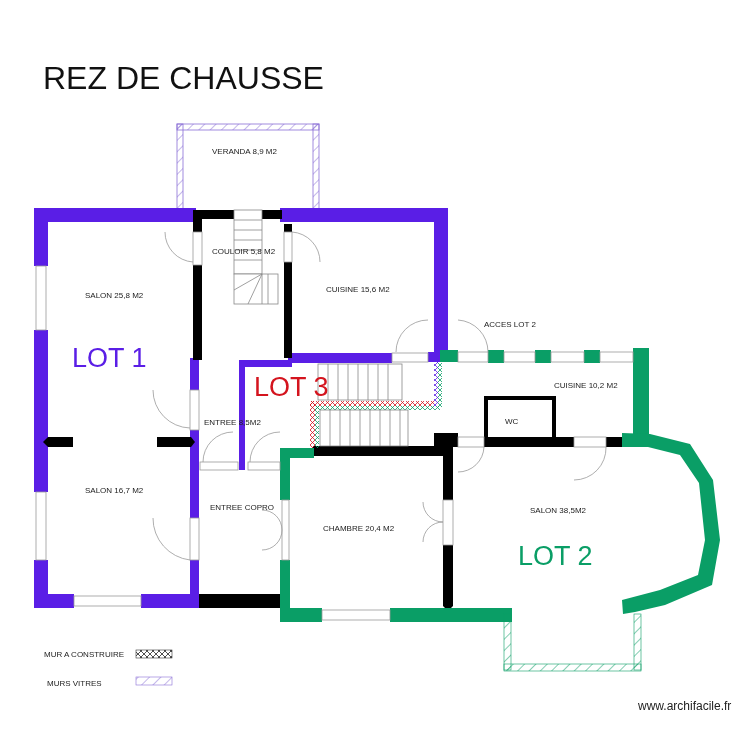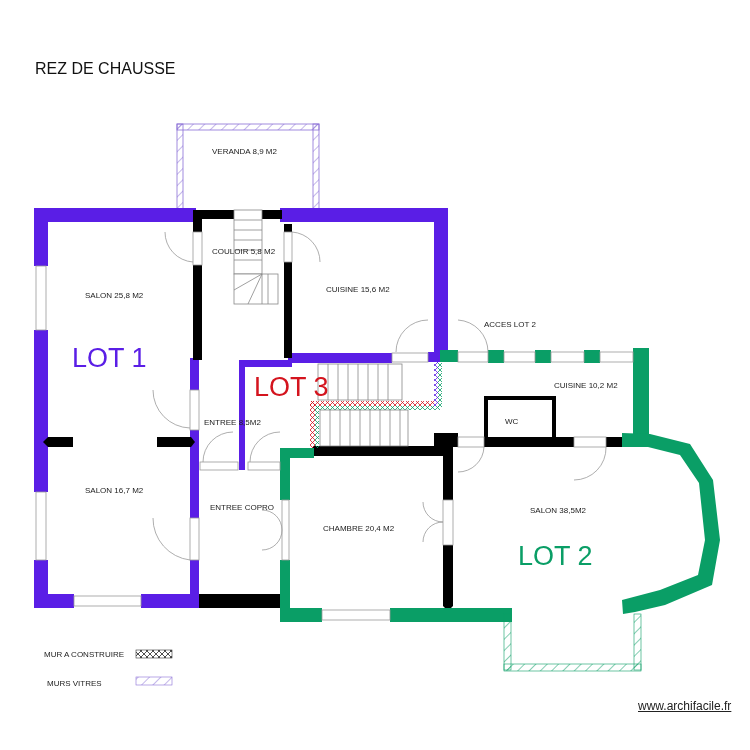--- a/index.html
+++ b/index.html
@@ -1,22 +1,22 @@
 <!DOCTYPE html>
 <html><head>
 <meta charset="utf-8">
 <style>
   html, body { margin:0; padding:0; background:#ffffff; }
   body { width:750px; height:750px; position:relative; overflow:hidden; font-family:"Liberation Sans", sans-serif; }
-  .title { position:absolute; left:35px; top:60px; font-size:16px; color:#111; }
+  .title { position:absolute; left:43px; top:60px; font-size:32px; color:#111; }
   svg { position:absolute; left:0; top:0; }
   .lbl { font-family:"Liberation Sans", sans-serif; font-size:8px; fill:#222; }
   .lot { font-family:"Liberation Sans", sans-serif; font-size:27px; }
   .legend-lbl { font-family:"Liberation Sans", sans-serif; font-size:8px; fill:#222; }
-  .watermark { position:absolute; left:638px; top:699px; font-size:12px; color:#222;text-decoration:underline; }
+  .watermark { position:absolute; left:638px; top:699px; font-size:12px; color:#222; }
 </style>
 </head>
 <body>
 
 <div class="title">REZ DE CHAUSSE</div>
 
 <svg width="750" height="750" viewBox="0 0 750 750">
   <defs>
     <pattern id="hatchPurple" width="8" height="8" patternUnits="userSpaceOnUse" patternTransform="rotate(45)">
       <line x1="0" y1="0" x2="0" y2="8" stroke="#8a6fd6" stroke-width="1"></line>

